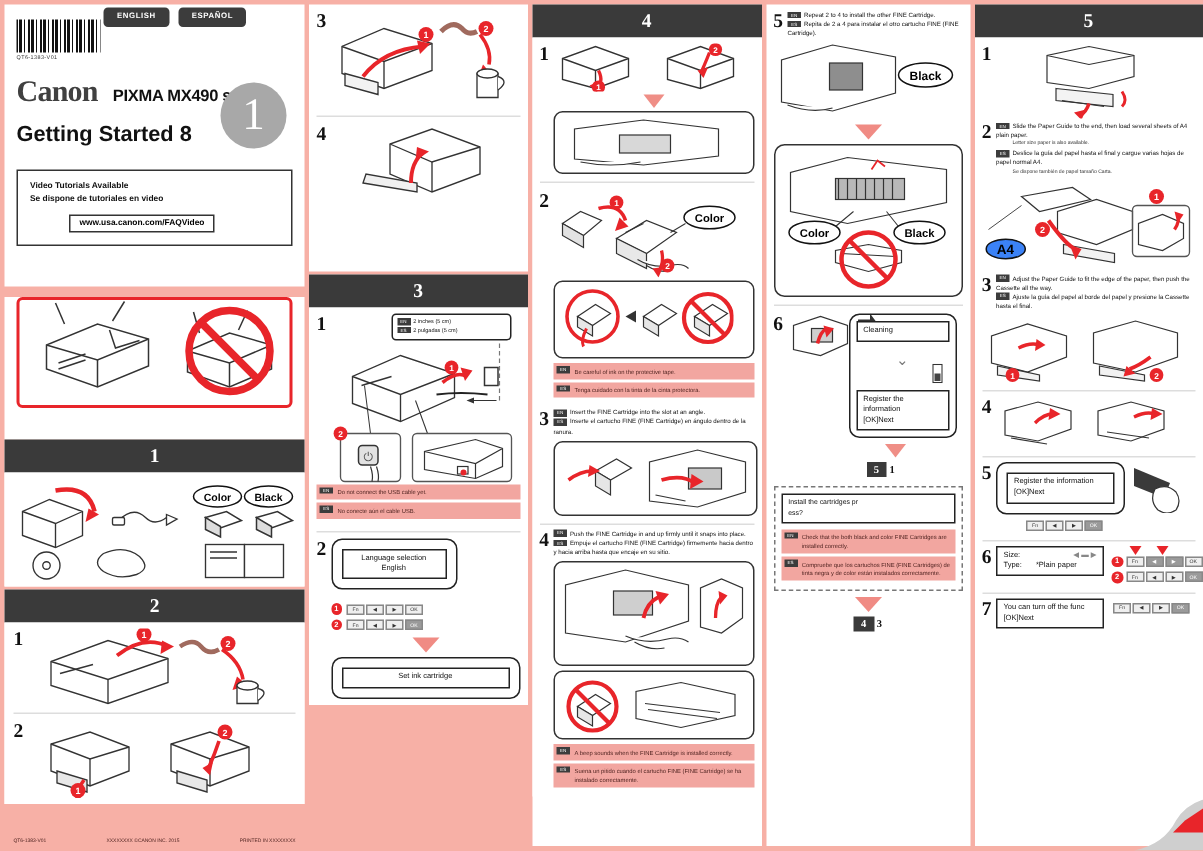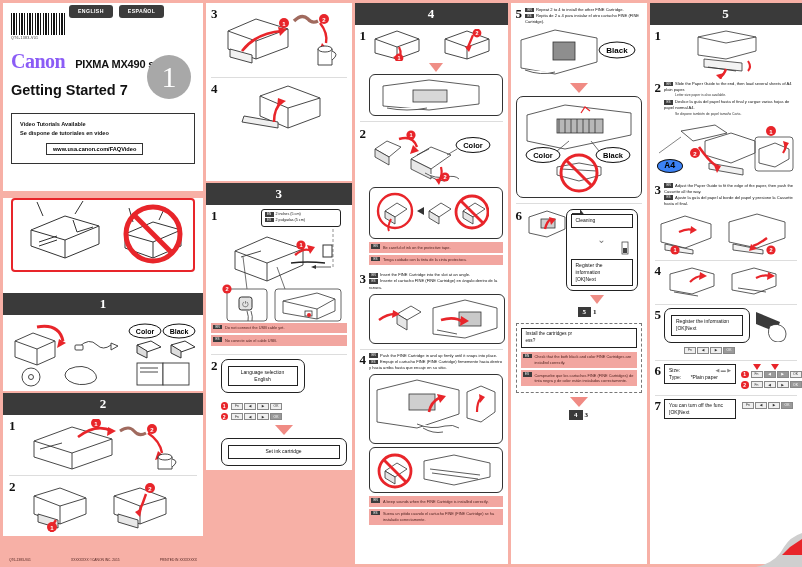--- a/index.html
+++ b/index.html
@@ -25,21 +25,21 @@
   .langrow { position:absolute; left:66px; top:2px; display:flex; gap:6px; }
   .langbtn {
     background:#3c3c3c; color:#fff; font-size:5.2px; font-weight:bold;
     letter-spacing:.4px; border-radius:3px; padding:4px 9px; line-height:1;
   }
   .barcode { width:56px; height:22px; margin-top:4px;
     background: repeating-linear-gradient(90deg,#111 0 1px,#fff 1px 2px,#111 2px 4px,#fff 4px 5px,#111 5px 6px,#fff 6px 8px);
   }
   .barcode-txt { font-size:3.6px; color:#333; letter-spacing:.3px; margin-top:1px; }
   .brandrow { display:flex; align-items:baseline; gap:10px; margin-top:10px; }
-  .canon { color:#8b5cf6; font-size:20px; font-weight:bold; font-family:"Liberation Serif", serif; letter-spacing:-0.5px; }
+  .canon { color:#404040; font-size:20px; font-weight:bold; font-family:"Liberation Serif", serif; letter-spacing:-0.5px; }
   .pixma { font-size:11px; font-weight:bold; color:#111; letter-spacing:-0.2px; }
   .gs { font-size:14.5px; font-weight:bold; color:#111; margin-top:8px; line-height:1.25; }
   .bignum {
     position:absolute; right:12px; top:52px;
     width:44px; height:44px; border-radius:50%;
     background:#a8a8a8; color:#fff; font-size:30px;
     display:flex; align-items:center; justify-content:center;
     font-family:"Liberation Serif", serif;
   }
   .vidbox { border:1px solid #333; margin-top:14px; padding:6px 8px 8px; }
@@ -96,21 +96,21 @@
   }
   .numdot {
     width:7.5px;height:7.5px;border-radius:50%;background:#e8252a;color:#fff;
     font-size:5px;display:flex;align-items:center;justify-content:center;font-weight:bold;
   }
   .stepchip { display:flex; gap:2px; align-items:center; }
   .chipblk { background:#3a3a3a;color:#fff;font-size:7px;font-weight:bold;
              padding:1px 5px;font-family:"Liberation Serif",serif; }
   .chipwht { color:#111;font-size:7px;font-weight:bold;font-family:"Liberation Serif",serif; }
   .oval { border:1.2px solid #111; border-radius:50%/50%; padding:1px 6px;
-          font-size:6px; font-weight:bold; background:#3b82f6; display:inline-block;font-family:Liberation Mono, monospace; }
+          font-size:6px; font-weight:bold; background:#3b82f6; display:inline-block; }
   .dashbox { border:1px dashed #777; padding:4px; }
   .footer { position:absolute; bottom:2px; left:0; right:0; display:flex;
             justify-content:space-between; padding:0 6px; font-size:3.3px; color:#4a1f1c; }
   .corner { position:absolute; right:0; bottom:0; width:46px; height:34px; }
 </style>
 </head>
 <body>
 
 <div class="sheet">
 
@@ -124,21 +124,21 @@
         <div class="langbtn">ENGLISH</div>
         <div class="langbtn">ESPAÑOL</div>
       </div>
 
       <div class="brandrow">
         <div class="canon">Canon</div>
         <div class="pixma">PIXMA MX490 series</div>
       </div>
 
       <div class="gs">
-        <div>Getting Started 7</div>
+        <div>Getting Started 8</div>
       </div>
 
       <div class="bignum">1</div>
 
       <div class="vidbox">
         <div class="vidline">Video Tutorials Available</div>
         <div class="vidline">Se dispone de tutoriales en video</div>
         <div class="vidurl">www.usa.canon.com/FAQVideo</div>
       </div>
     </div>

